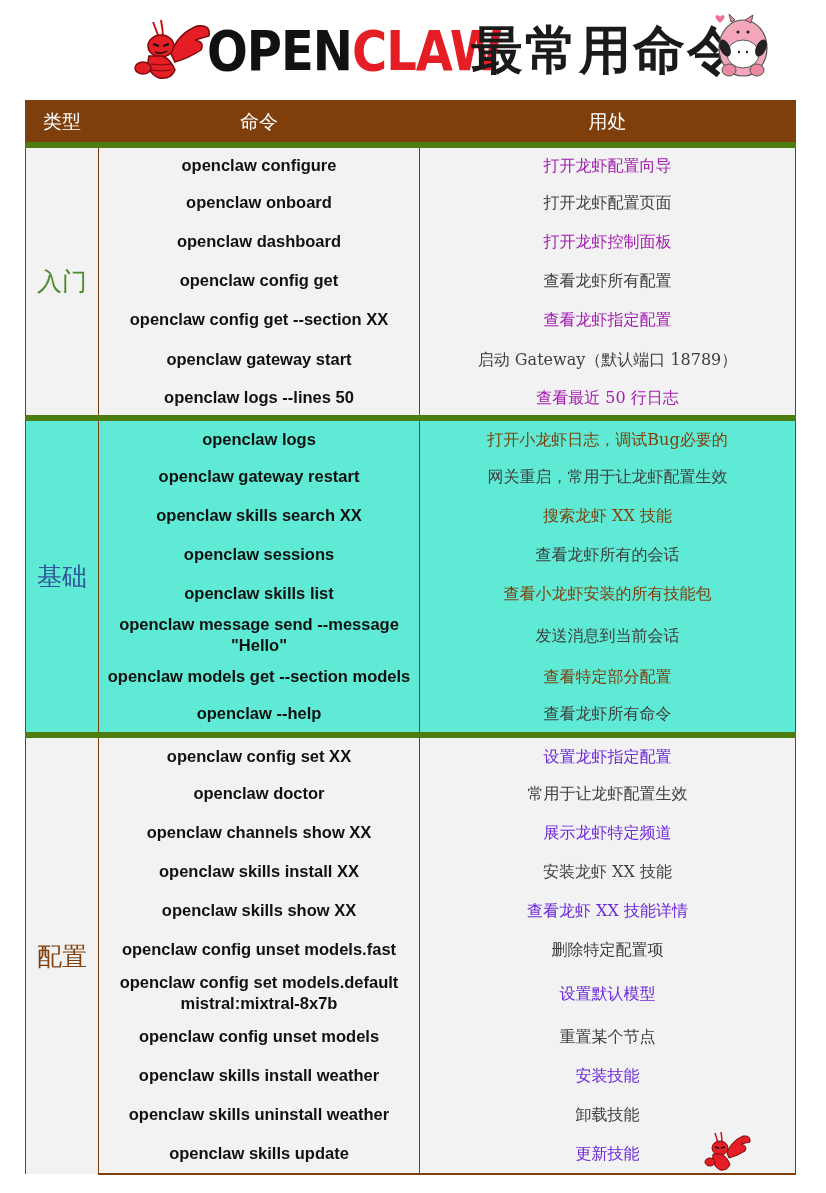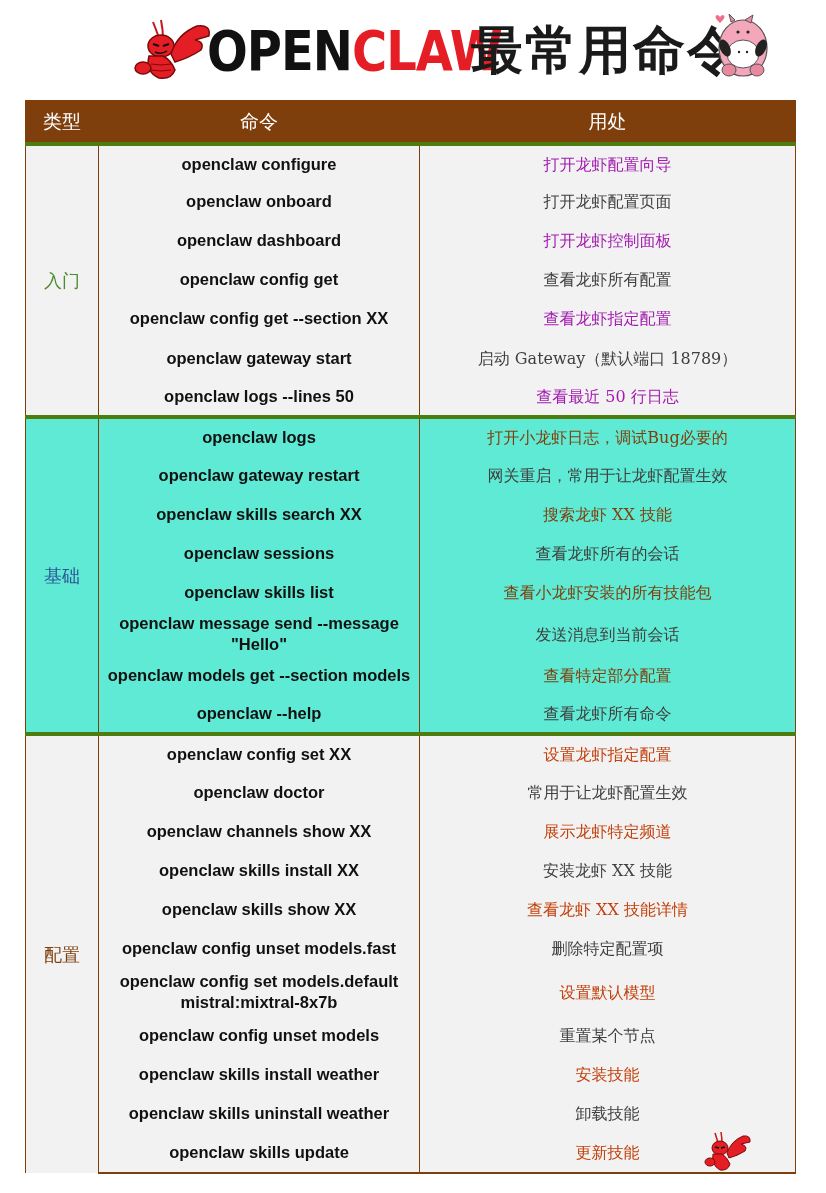--- a/index.html
+++ b/index.html
@@ -12,33 +12,33 @@
   .logo-open { color: #111111; }
   .logo-claw { color: #e51d25; }
   .title-cn { position: absolute; left: 462px; top: 24px; font-family: "DejaVu Sans", sans-serif; font-weight: bold;
     font-size: 52px; color: #1a1a1a; letter-spacing: 2px; line-height: 52px; }
   .mascot { position: absolute; left: 700px; top: 10px; width: 62px; height: 74px; }
 
   table.cmds { position: absolute; left: 25px; top: 100px; width: 770px; border-collapse: collapse; table-layout: fixed; }
   table.cmds th { background: #7f3f0c; color: #ffffff; font-family: "DejaVu Serif", "Liberation Serif", serif;
     font-weight: normal; font-size: 19px; height: 41px; padding: 0; border: 1px solid #7f3f0c; }
   table.cmds td { border-left: 1px solid #7f3f0c; border-right: 1px solid #7f3f0c; padding: 0; text-align: center; }
-  tr.group-start td { border-top: 4px solid #4d7c0f; }
+  tr.group-start td { border-top: 6px solid #4d7c0f; }
   tr.last-row td { border-bottom: 2px solid #7f3f0c; }
-  td.type-cell { font-family: "DejaVu Serif", "Liberation Serif", serif; font-size: 18px; vertical-align: middle; }
+  td.type-cell { font-family: "DejaVu Serif", "Liberation Serif", serif; font-size: 25px; vertical-align: middle; }
   td.cmd { font-weight: bold; font-size: 16.5px; color: #111111; line-height: 21px; }
   td.use { font-family: "DejaVu Serif", "Liberation Serif", serif; font-size: 16px; line-height: 21px; }
 
   .bg-gray td { background: #f2f2f2; }
   .bg-white td { background: #5eead4; }
 
   .c-gold { color: #a21caf; }
   .c-gray { color: #404040; }
   .c-brown { color: #7f3f0c; }
-  .c-red { color: #c2410c; }
+  .c-red { color: #6d28d9; }
   .c-green { color: #4e8a2e; }
   .c-blue { color: #2f5596; }
 
   .crayfish-small { position: absolute; left: 703px; top: 1131px; width: 48px; height: 42px; }
 </style>
 </head>
 <body>
 
 <div class="header">
   <svg class="logo-crayfish" viewBox="0 0 80 66">

